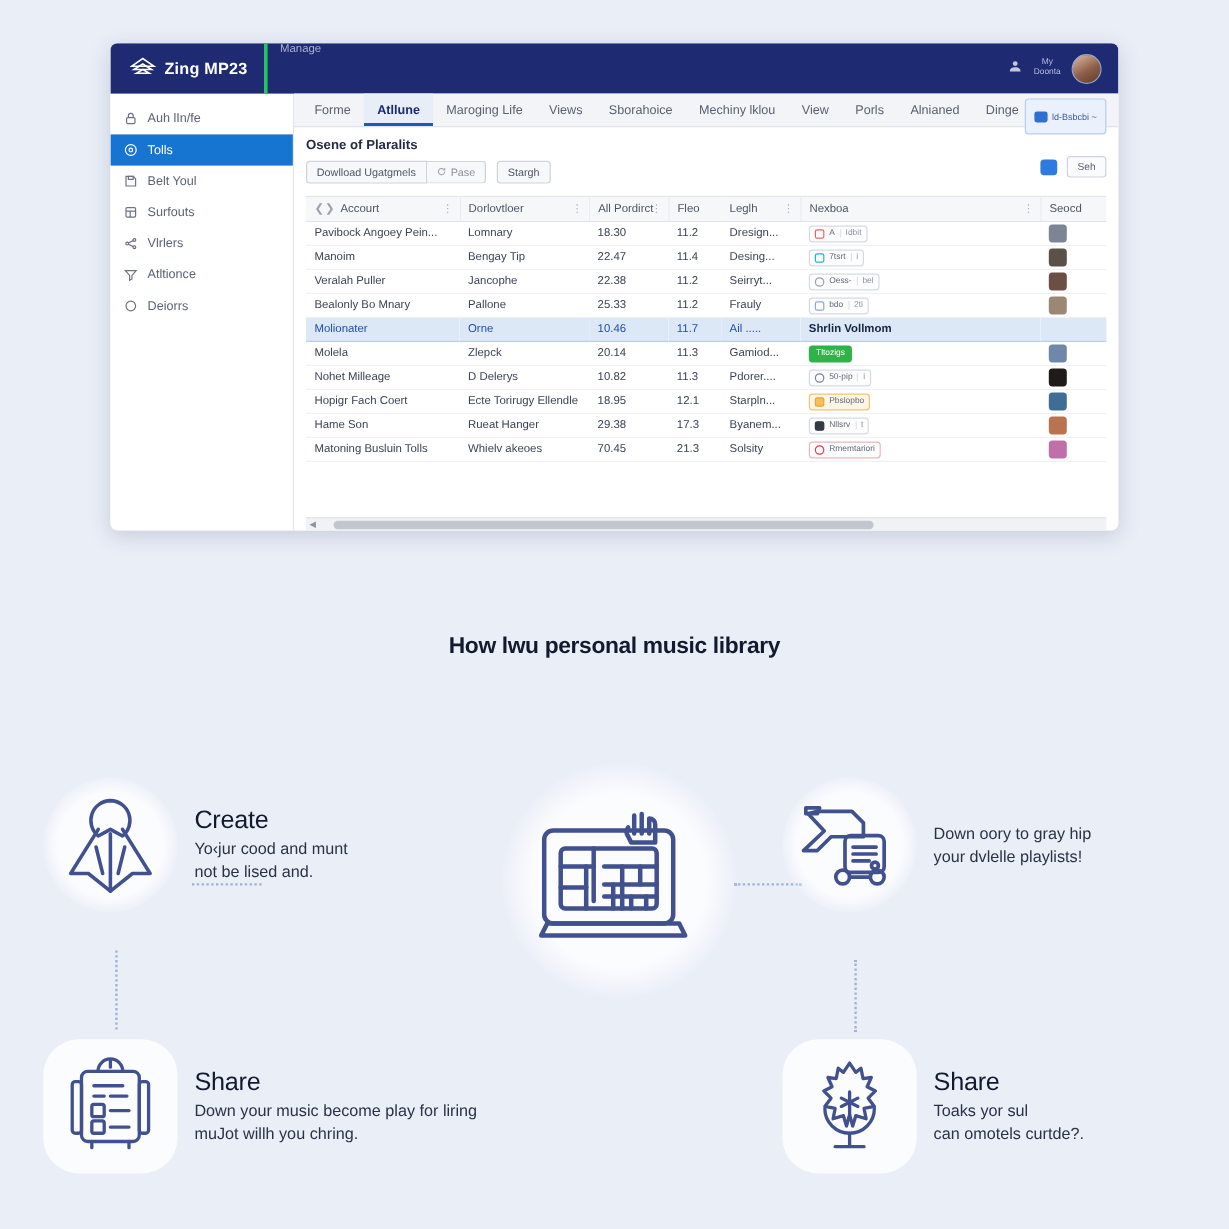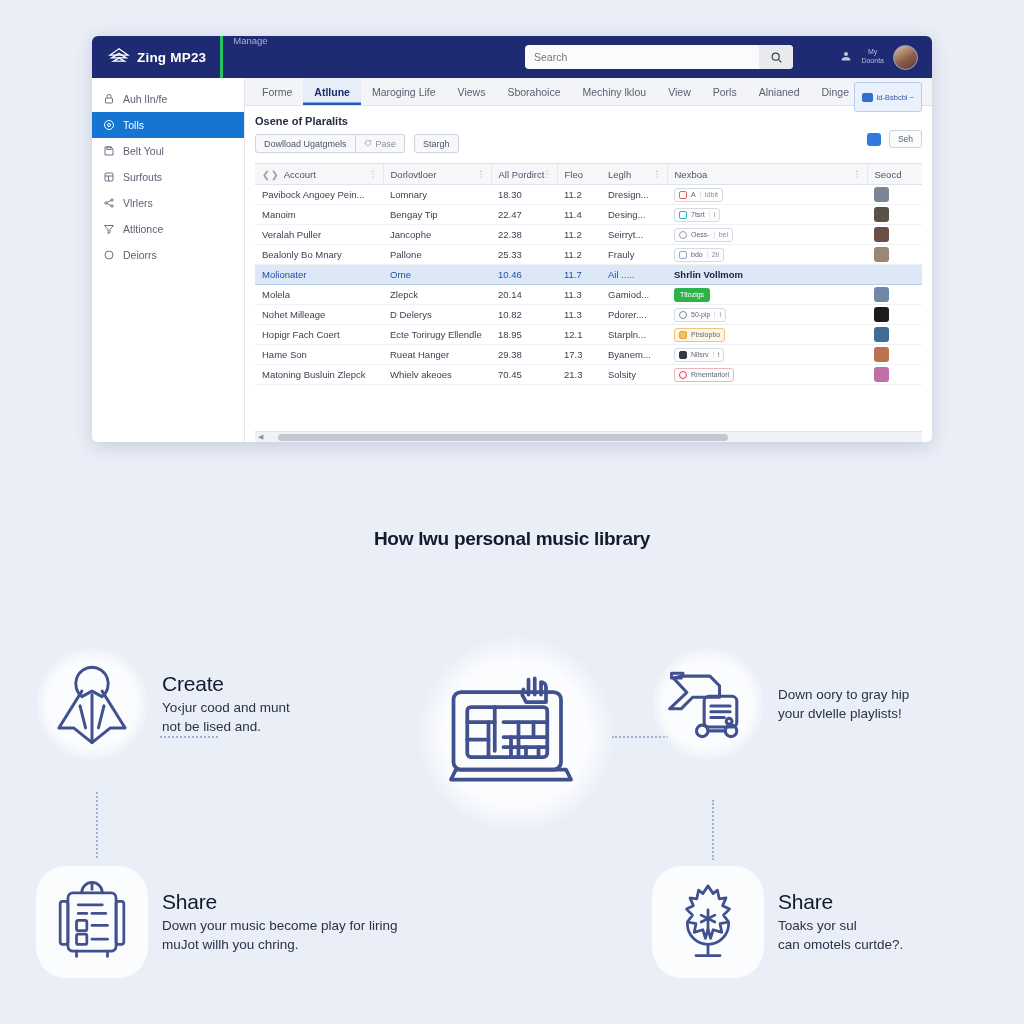--- a/index.html
+++ b/index.html
@@ -339,29 +339,20 @@
         <svg class="logo" viewBox="0 0 24 24" fill="none" stroke="#ffffff" stroke-width="1.4">
           <path d="M2 10 L12 3 L22 10 Z"></path>
             <path d="M4 13 L12 8 L20 13 Z"></path>
             <path d="M6 16.5 L12 13 L18 16.5 Z"></path>
         </svg>
       </span>
       <span class="name">Zing MP23</span>
     </div>
     <div id="brand-sub">Manage</div>
 
-    <div id="searchbox">
-      <input class="sfield" value="" placeholder="Search" style="">
-      <span class="sbtn">
-        <svg width="13" height="13" viewBox="0 0 24 24" fill="none" stroke="#3c4252" stroke-width="2.2">
-          <circle cx="10.5" cy="10.5" r="6.5"></circle>
-            <line x1="15.5" y1="15.5" x2="21" y2="21"></line>
-        </svg>
-      </span>
-    </div>
 
     <div id="topbar-right">
       <span class="tb-user-ico">
         <svg width="12" height="12" viewBox="0 0 24 24" fill="#dfe3f2">
           <circle cx="12" cy="8" r="4"></circle>
             <path d="M3 21c0-5 4-7 9-7s9 2 9 7z"></path>
         </svg>
       </span>
       <span class="tb-label">My
 Doonta</span>
@@ -665,21 +656,21 @@
                       <span>Nllsrv</span>
                       <span class="bsep">t</span>
                     </span></td>
                 <td>
                     <span class="row-av" style="background:#b9734e"></span>
                   </td>
               </tr>
 
               <tr>
                 <td>
-                    <div class="c-name"><span class="mini-av" style="background:#e9913f;border-radius:50%"></span><span class="name-txt">Matoning Busluin Zlepck</span></div>
+                    <div class="c-name"><span class="mini-av" style="background:#e9913f;border-radius:50%"></span><span class="name-txt">Matoning Busluin Tolls</span></div>
                   </td>
                 <td>Whielv akeoes</td>
                 <td>70.45</td>
                 <td>21.3</td>
                 <td>Solsity</td>
                 <td><span class="badge" style="border-color:#eab6bc">
                       <span class="bdot" style="border-color:#e03b4e;border-radius:50%"></span>
                       <span>Rmemtariori</span>
                     </span></td>
                 <td>

